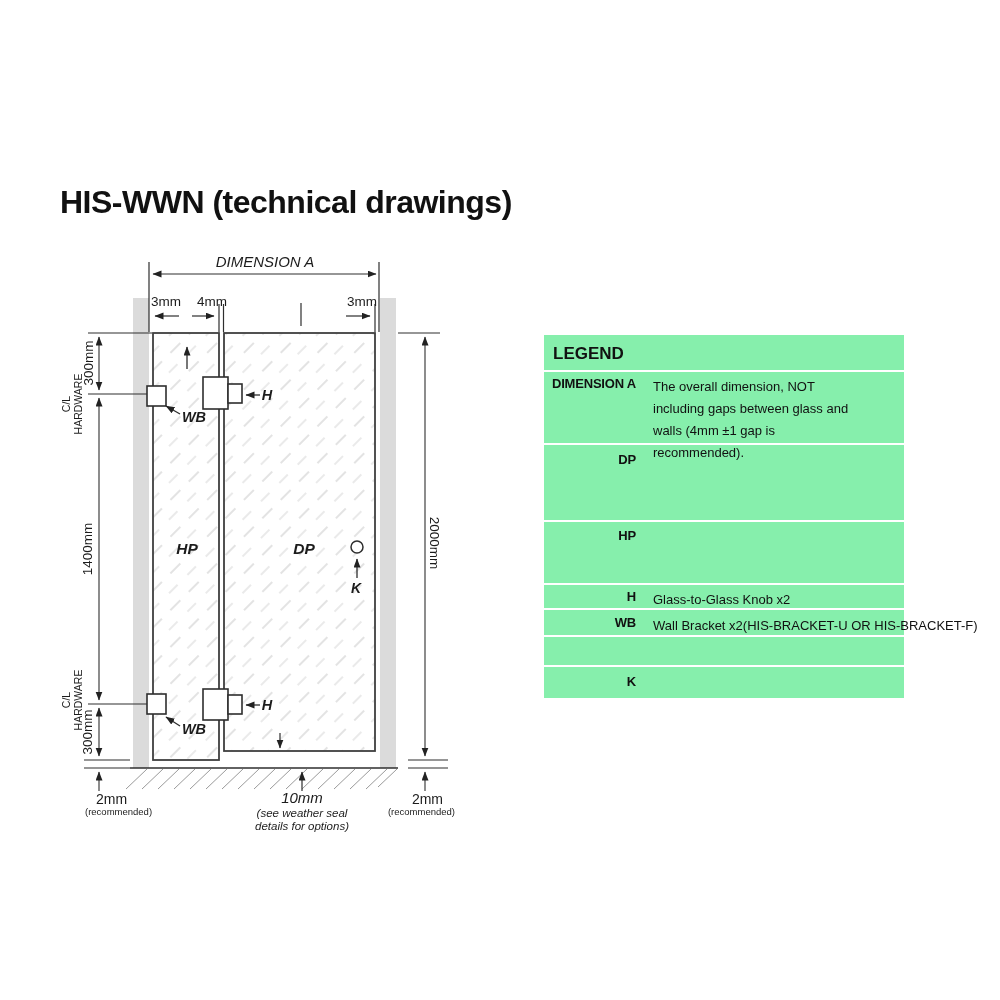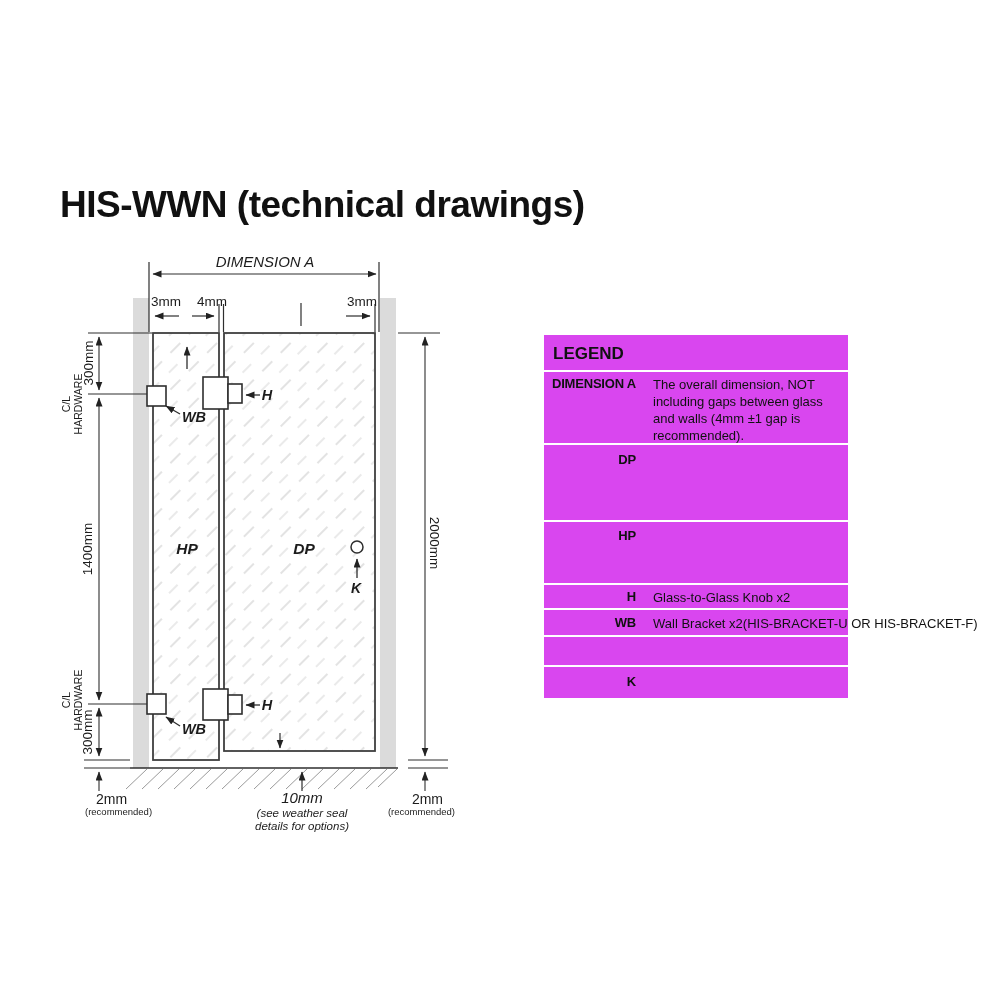--- a/index.html
+++ b/index.html
@@ -1,36 +1,36 @@
 <!DOCTYPE html>
 <html><head>
 <meta charset="utf-8">
 <style>
   html,body{margin:0;padding:0;background:#fff;}
   .canvas{position:relative;width:1000px;height:1000px;background:#fff;overflow:hidden;
           font-family:"Liberation Sans",sans-serif;color:#111;}
-  .title{position:absolute;left:60px;top:184px;font-size:37px;font-weight:bold;letter-spacing:-.5px;}
+  .title{position:absolute;left:60px;top:184px;font-size:32px;font-weight:bold;letter-spacing:-.5px;}
   svg text{font-family:"Liberation Sans",sans-serif;fill:#1c1c1c;}
   .dimtxt{font-size:13.5px;}
   .dimtxt-sm{font-size:9.5px;}
   .cltxt{font-size:10.5px;}
   .ital{font-style:italic;}
   .boldital{font-style:italic;font-weight:bold;}
-  .legend{position:absolute;left:544px;top:335px;width:304px;background:#d946ef;}
+  .legend{position:absolute;left:544px;top:335px;width:360px;background:#86efac;}
   .lheader{height:35px;box-sizing:border-box;padding:9px 0 0 9px;font-size:17px;font-weight:bold;}
   .lrow{display:flex;box-sizing:border-box;border-top:2px solid #fff;}
   .lrow:nth-of-type(2){height:73px;padding-top:4px;}
   .lrow:nth-of-type(3){height:77px;padding-top:7px;}
   .lrow:nth-of-type(4){height:63px;padding-top:6px;}
   .lrow:nth-of-type(5){height:25px;padding-top:4px;}
   .lrow:nth-of-type(6){height:27px;padding-top:5px;}
   .lrow:nth-of-type(7){height:30px;}
   .lrow:nth-of-type(8){height:33px;padding-top:7px;}
   .lkey{width:92px;flex:none;text-align:right;font-weight:bold;font-size:13px;letter-spacing:-.2px;}
-  .ldesc{margin-left:17px;width:198px;font-size:13px;line-height:17px;}
+  .ldesc{margin-left:17px;width:198px;font-size:13px;line-height:22px;}
   .nowrap{white-space:nowrap;overflow:visible;width:auto;}
   .footnote{position:absolute;left:544px;top:708px;width:304px;text-align:center;
             font-size:12px;font-style:italic;color:#222;}
 </style>
 </head>
 <body>
 
 <div class="canvas">
 
   <div class="title">HIS-WWN (technical drawings)</div>

